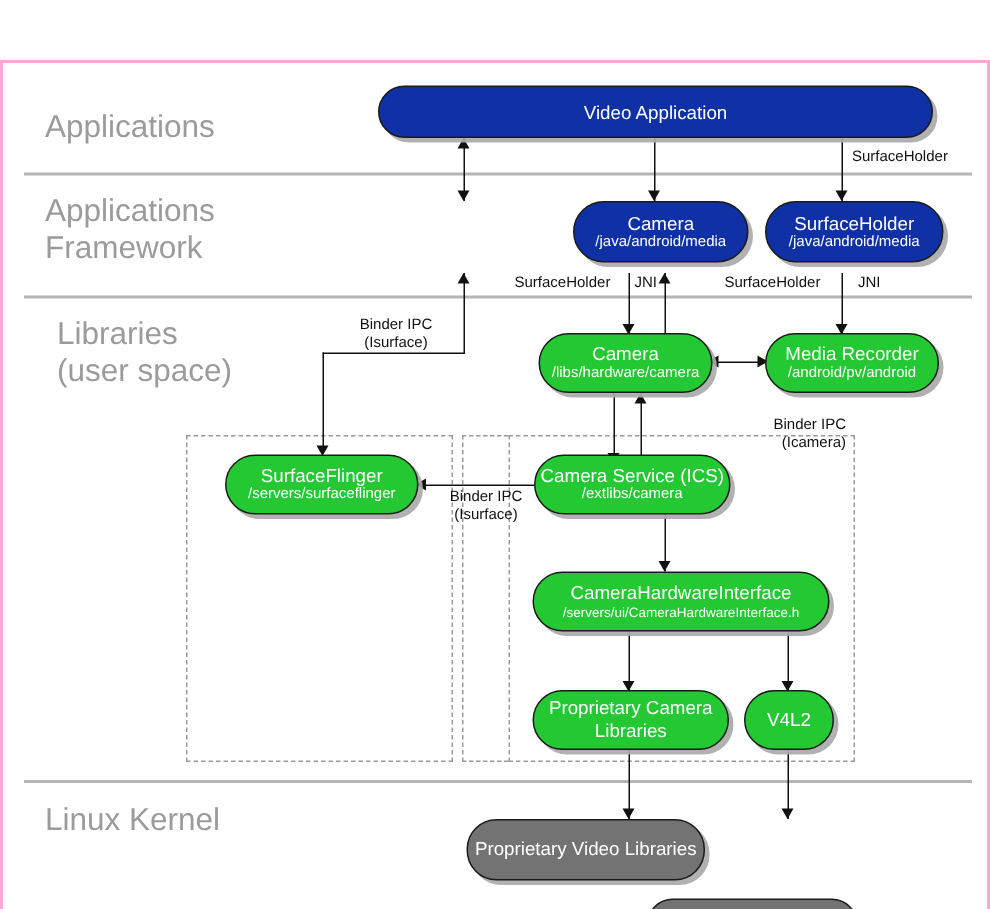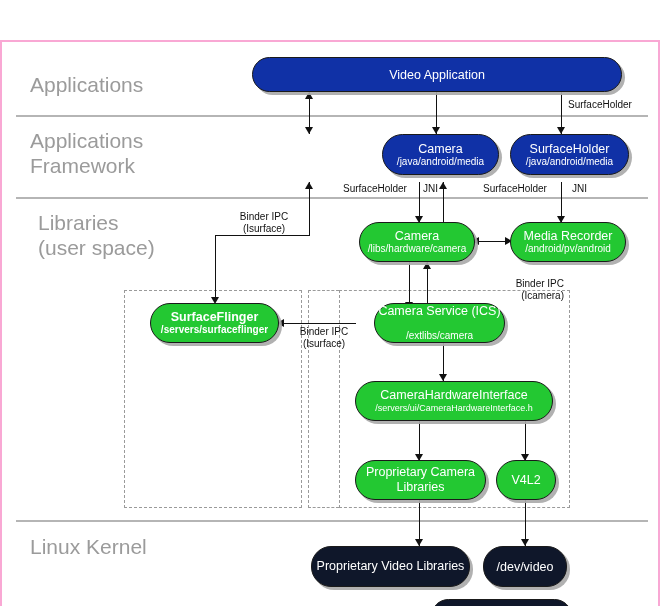--- a/index.html
+++ b/index.html
@@ -57,21 +57,21 @@
     box-shadow:3px 3px 0 0 rgba(170,170,170,0.92);
     z-index:5;
     padding:0 4px;
   }
   .node .t1{font-size:12.5px;line-height:14px;white-space:nowrap;}
   .node .t2{font-size:10px;line-height:12px;white-space:nowrap;}
   .node.wrap .t1{white-space:normal;line-height:15px;}
 
   .blue{background:#1031a6;}
   .green{background:#23c832;}
-  .red{background:#0f172a;}
+  .red{background:#737373;}
 
   
   .vline{position:absolute;width:0;border-left:1.4px solid #111;z-index:2;}
   .hline{position:absolute;height:0;border-top:1.4px solid #111;z-index:2;}
 
   .arrow-down,.arrow-up,.arrow-left,.arrow-right{
     position:absolute;width:0;height:0;z-index:3;
   }
   .arrow-down{border-left:4.2px solid transparent;border-right:4.2px solid transparent;border-top:7px solid #111;}
   .arrow-up{border-left:4.2px solid transparent;border-right:4.2px solid transparent;border-bottom:7px solid #111;}
@@ -192,26 +192,26 @@
   <div class="node green" style="left:357px; top:180px; width:116px; height:40px;">
     <span class="t1">Camera</span>
     <span class="t2">/libs/hardware/camera</span>
   </div>
 
   <div class="node green" style="left:508px; top:180px; width:116px; height:40px;">
     <span class="t1">Media Recorder</span>
     <span class="t2">/android/pv/android</span>
   </div>
 
-  <div class="node green" style="left:148px; top:261px; width:129px; height:40px;font-weight:bold;">
+  <div class="node green" style="left:148px; top:261px; width:129px; height:40px;">
     <span class="t1">SurfaceFlinger</span>
     <span class="t2">/servers/surfaceflinger</span>
   </div>
 
-  <div class="node green" style="left:372px; top:261px; width:131px; height:40px;justify-content:space-between;">
+  <div class="node green" style="left:354px; top:261px; width:131px; height:40px;">
     <span class="t1">Camera Service (ICS)</span>
     <span class="t2">/extlibs/camera</span>
   </div>
 
   <div class="node green" style="left:353px; top:339px; width:198px; height:40px;">
     <span class="t1">CameraHardwareInterface</span>
     <span class="t2" style="font-size:9px;">/servers/ui/CameraHardwareInterface.h</span>
   </div>
 
   <div class="node green wrap" style="left:353px; top:418px; width:131px; height:40px; border-radius:20px;">
@@ -219,21 +219,18 @@
   </div>
 
   <div class="node green" style="left:494px; top:418px; width:60px; height:40px; border-radius:20px;">
     <span class="t1">V4L2</span>
   </div>
 
   <div class="node red wrap" style="left:309px; top:504px; width:159px; height:41px; border-radius:20px;">
     <span class="t1">Proprietary Video Libraries</span>
   </div>
 
-  <div class="node red" style="left:481px; top:504px; width:84px; height:41px; border-radius:20px;">
-    <span class="t1">/dev/video</span>
-  </div>
 
   <div class="node red" style="left:429px; top:557px; width:141px; height:35px; border-radius:18px;">
     <span class="t1">V4L2 Camera Driver</span>
   </div>
 
 </div>
 
 </body></html>

